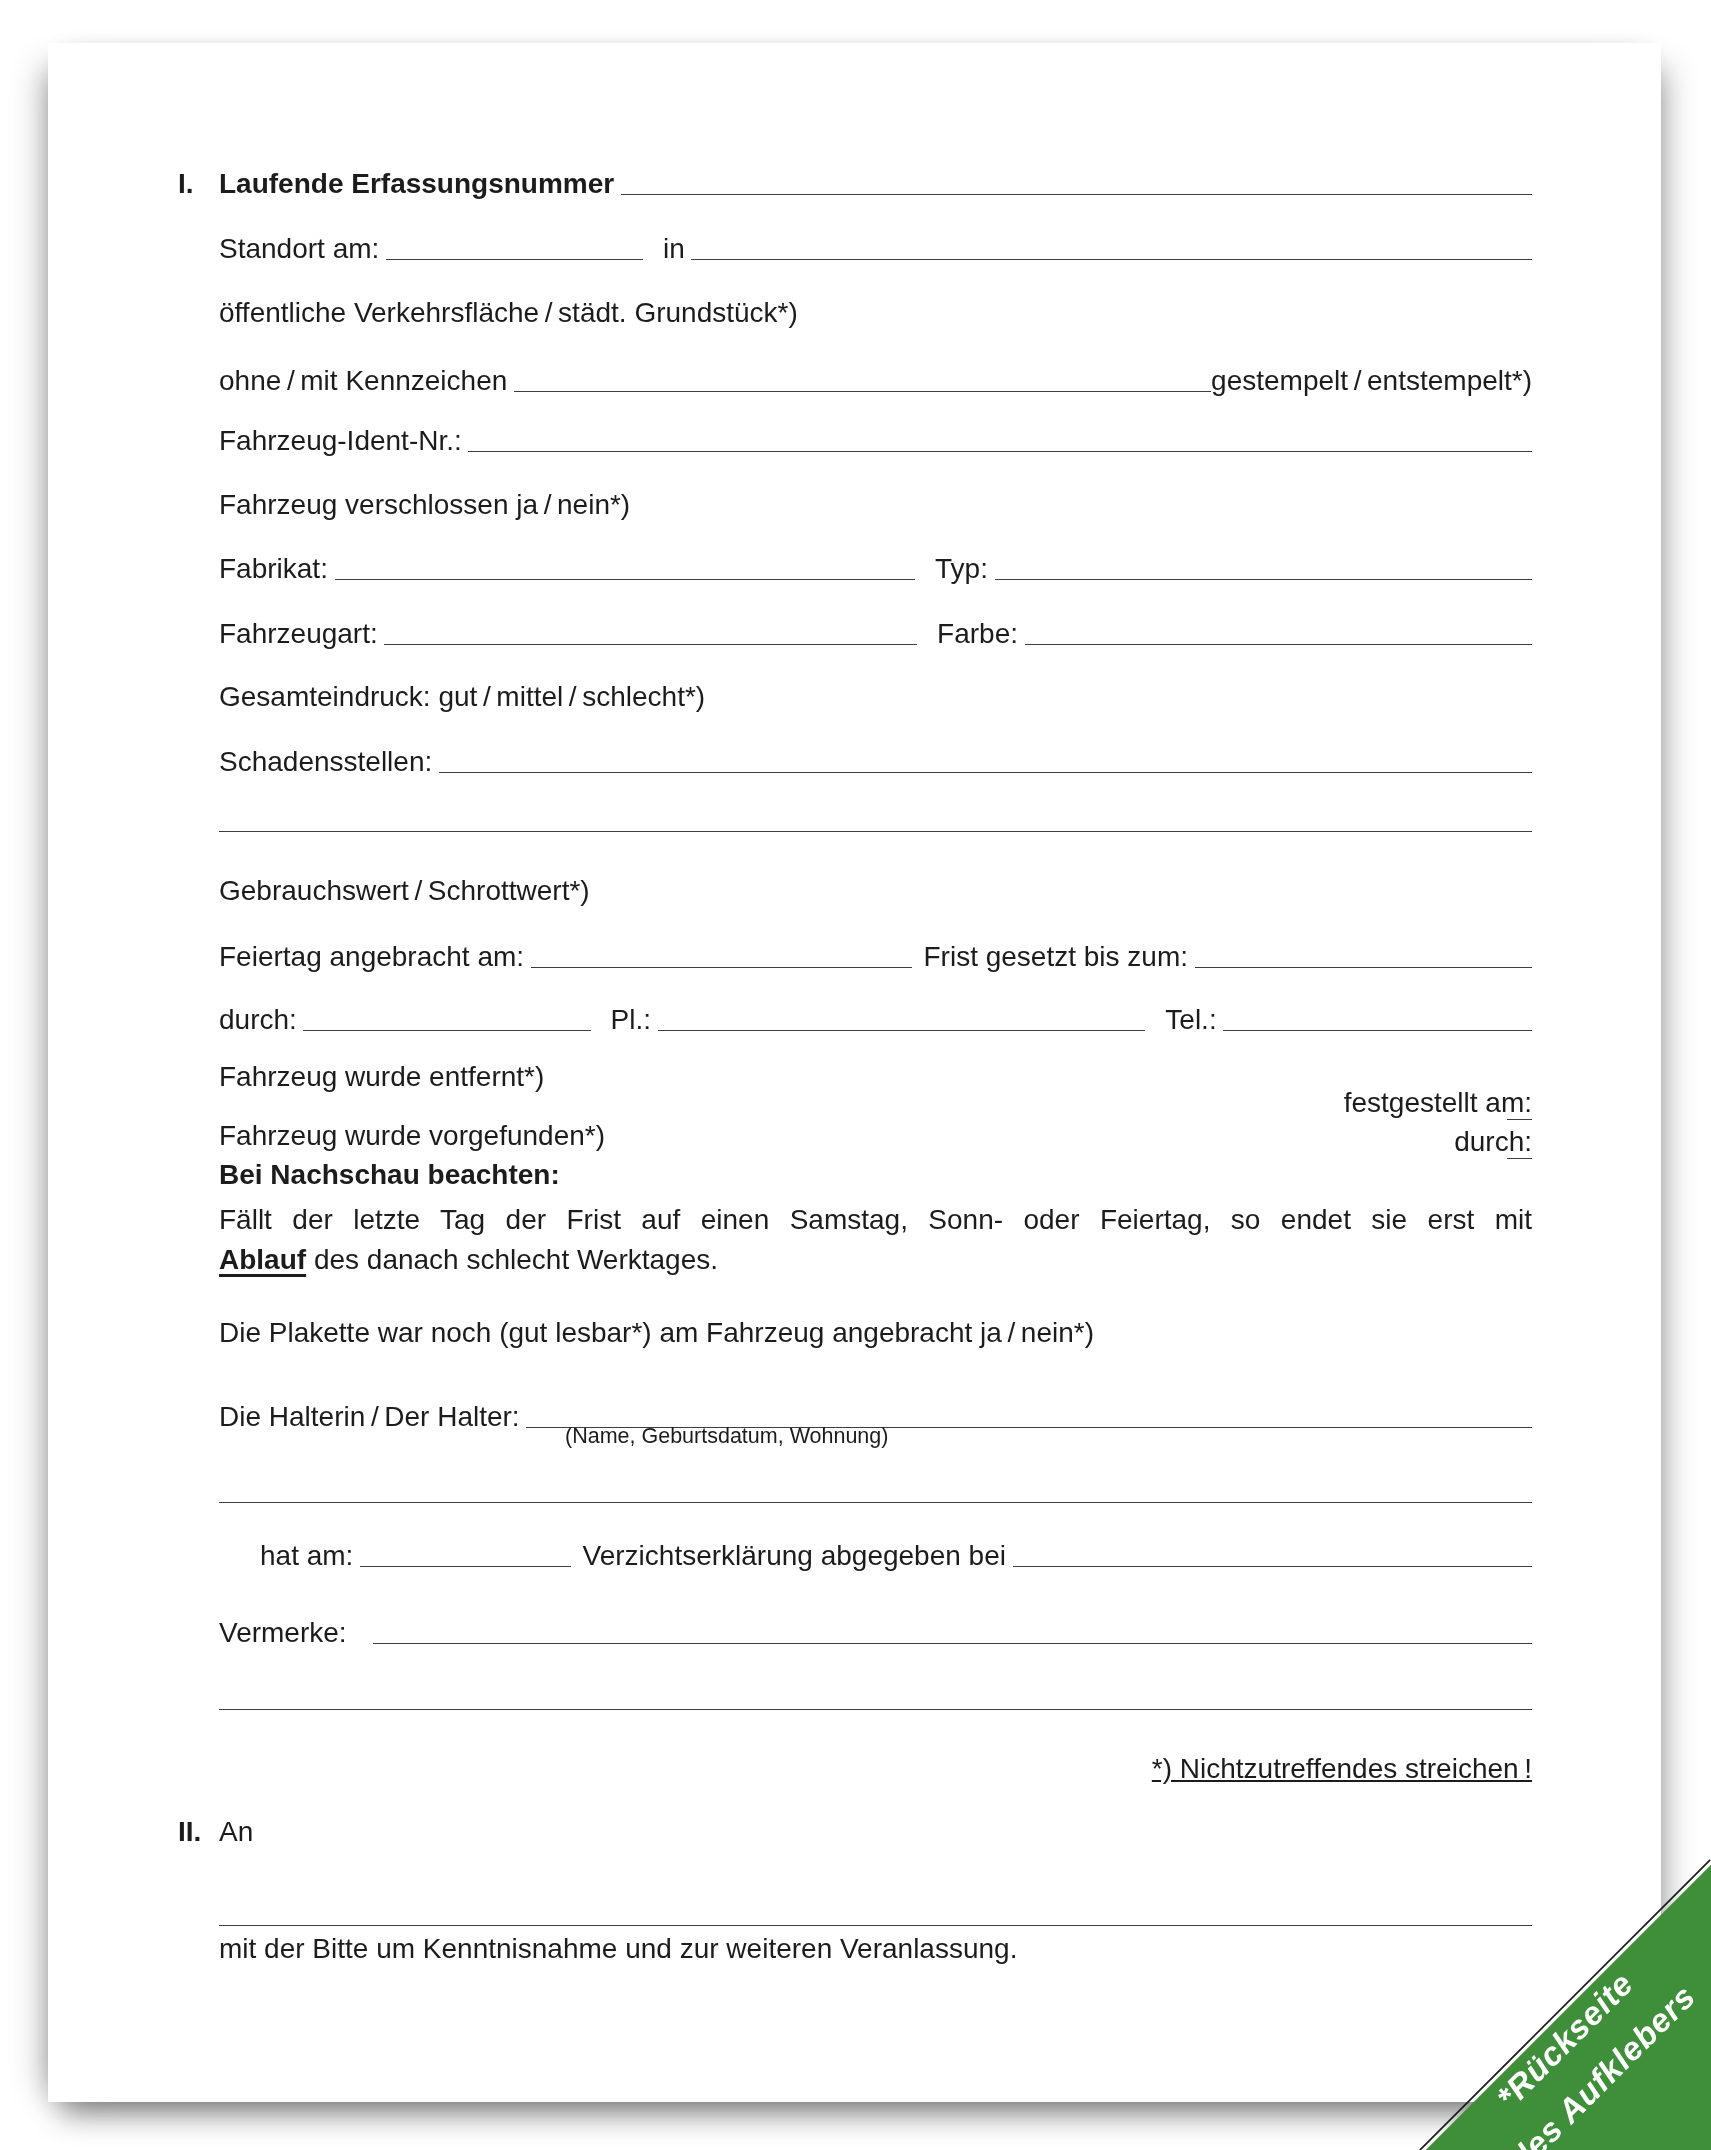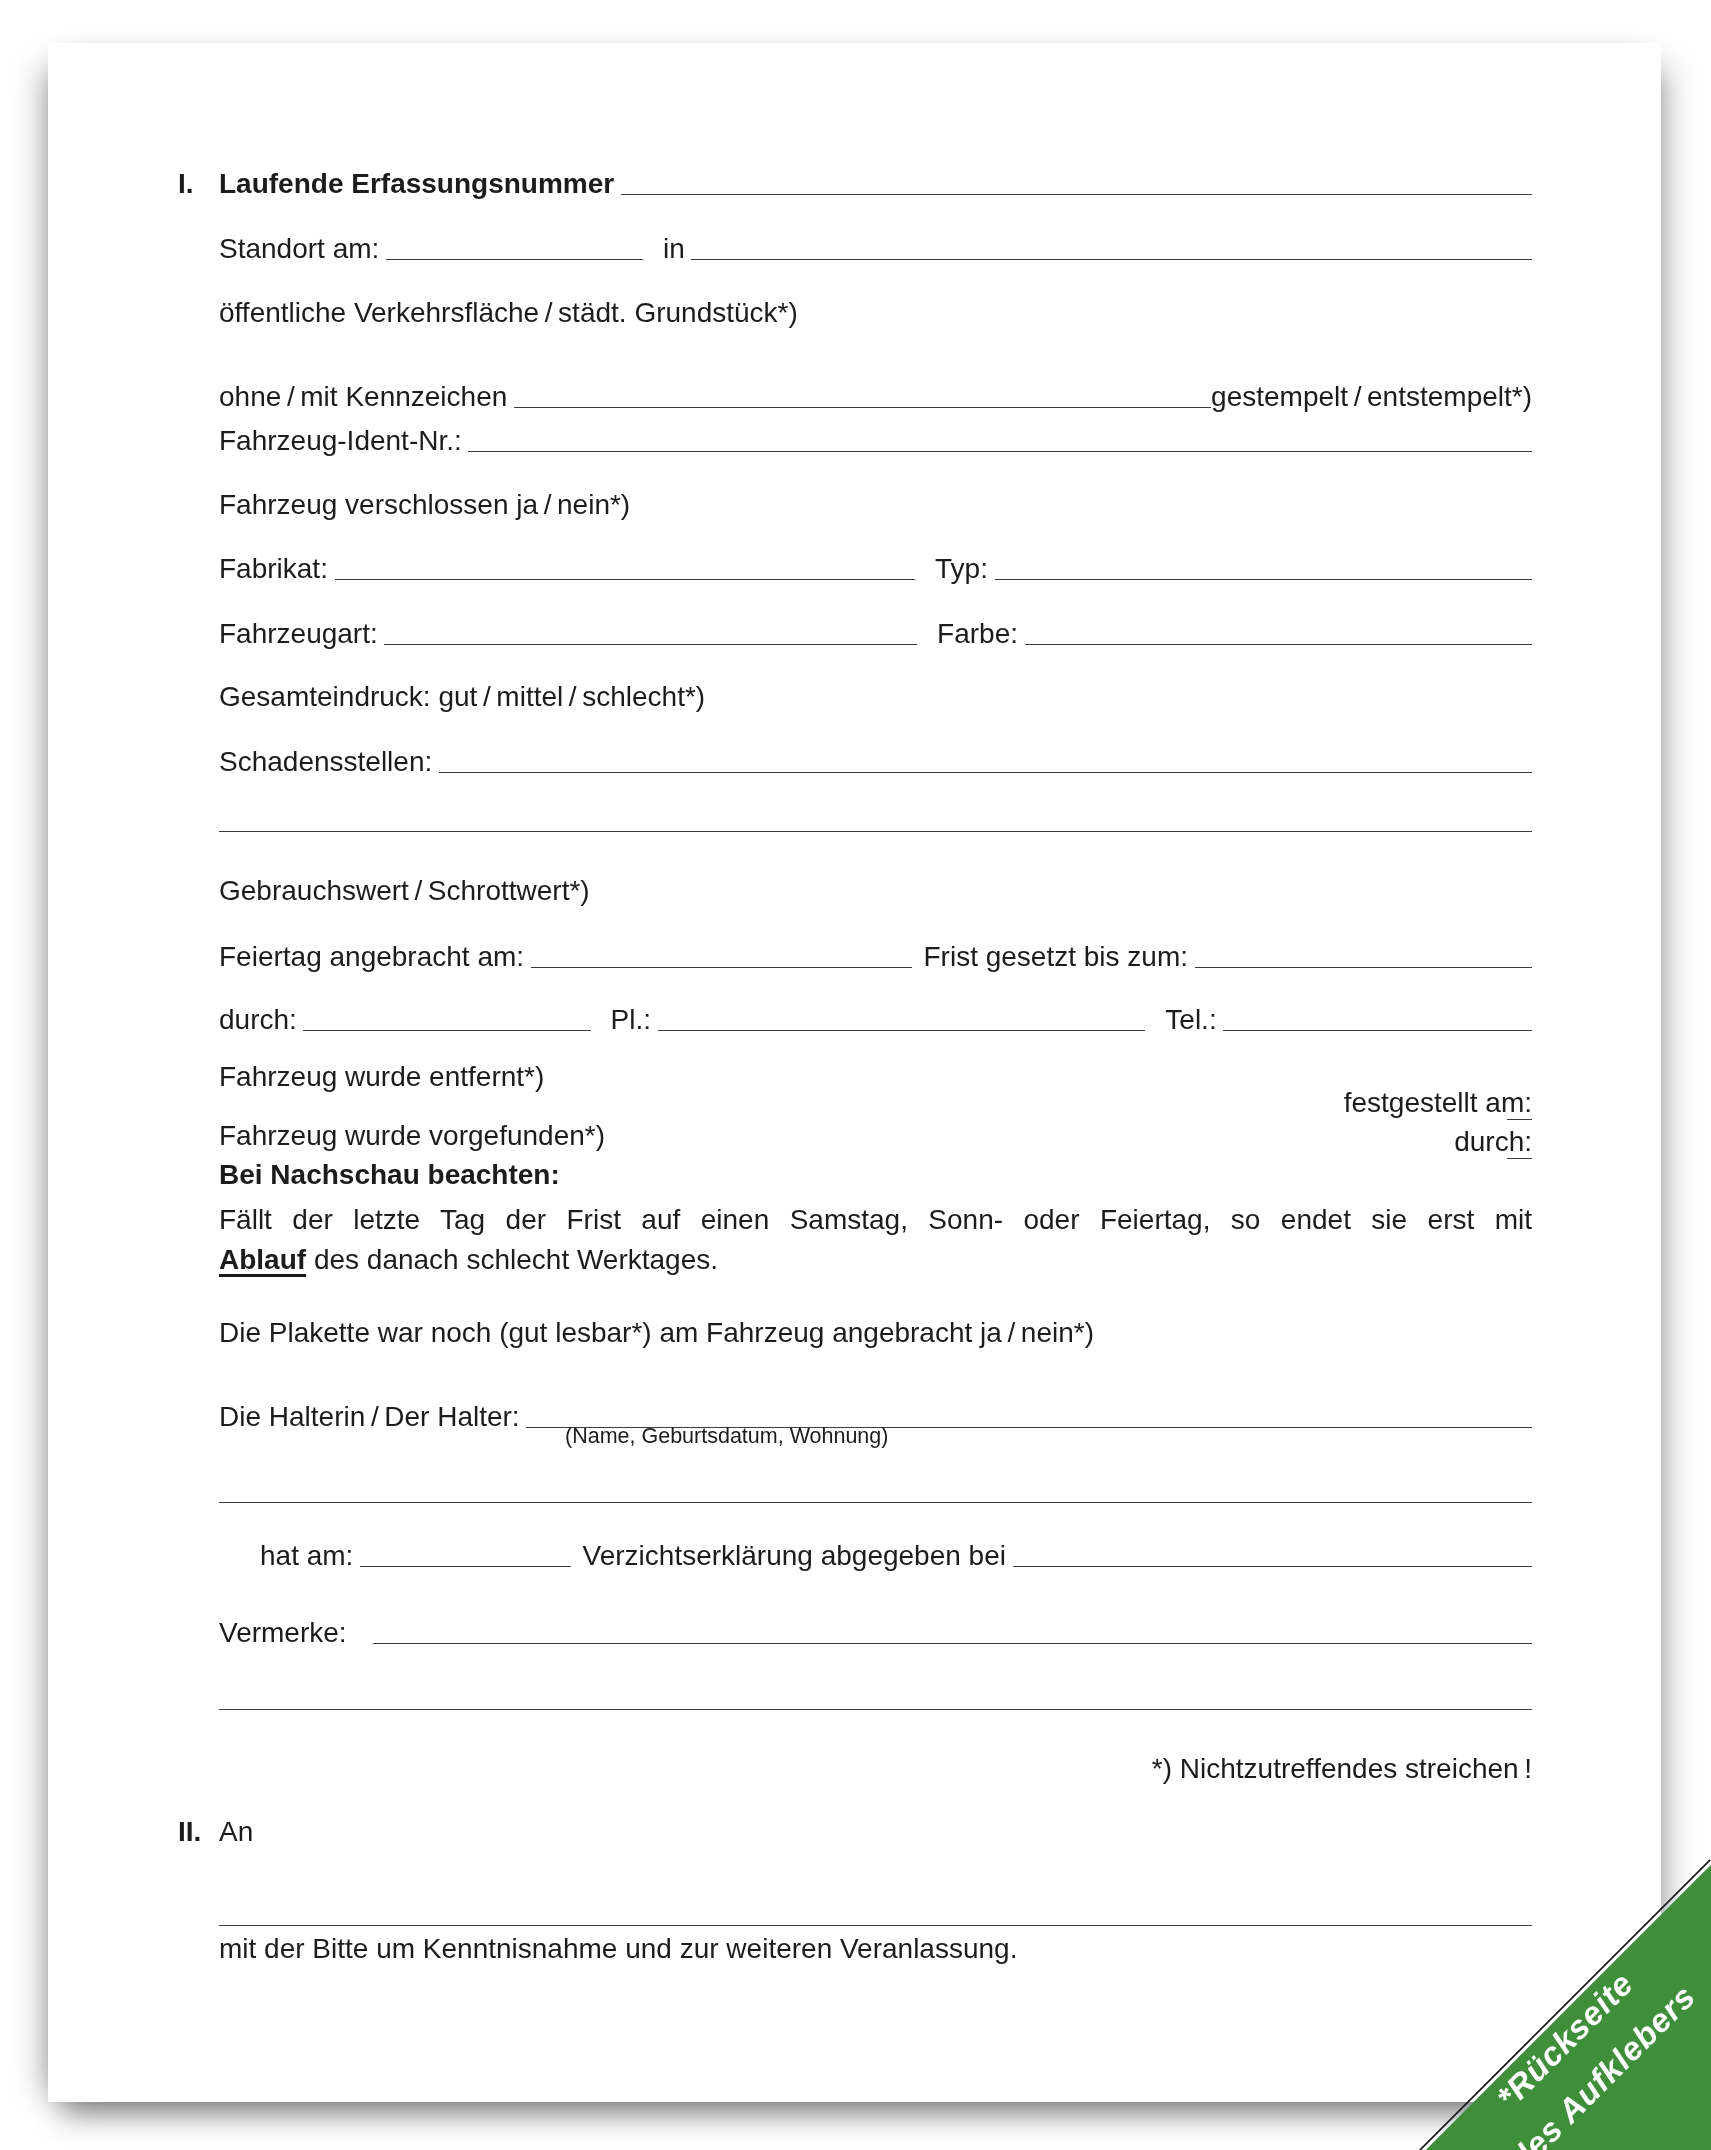--- a/index.html
+++ b/index.html
@@ -51,21 +51,21 @@
     position: absolute; left: 171px; right: 129px; top: 1157px;
     font-size: 28px; line-height: 40px;
   }
   .para .l1 { text-align: justify; text-align-last: justify; white-space: nowrap; }
   .u3 { text-decoration: underline; text-decoration-thickness: 2.5px; text-underline-offset: 5px; }
 
   .hint {
     position: absolute; left: 517px; top: 1381px;
     font-size: 21.5px; line-height: 25px;
   }
-  .right-row { justify-content: flex-end; }
+  .right-row { justify-content: flex-end; text-decoration: underline; }
 
   .ribbon-svg { position: absolute; right: 0; bottom: 0; width: 292px; height: 292px; }
   .ribbon-text {
     position: absolute; left: 1393px; top: 2006px; width: 381px; height: 106px;
     transform: rotate(-45deg); transform-origin: 50% 50%;
     text-align: center; color: #ffffff;
     font-size: 33px; line-height: 53px; font-weight: bold; font-style: italic;
     letter-spacing: 0.8px;
   }
   .ribbon-text span { display: block; }
@@ -86,21 +86,21 @@
       <span class="lbl">Standort am:</span>
       <div class="ln" style="width:257px; flex:none;"></div>
       <span class="lbl ml">in</span>
       <div class="ln grow"></div>
     </div>
 
     <div class="row" style="top:248px;">
       <span class="lbl">öffentliche Verkehrsfläche / städt. Grundstück*)</span>
     </div>
 
-    <div class="row" style="top:332px;">
+    <div class="row" style="top:316px;">
       <span class="lbl">ohne / mit Kennzeichen</span>
       <div class="ln grow"></div>
       <span class="lbl nogap">gestempelt / entstempelt*)</span>
     </div>
 
     <div class="row" style="top:376px;">
       <span class="lbl">Fahrzeug-Ident-Nr.:</span>
       <div class="ln grow"></div>
     </div>
 

